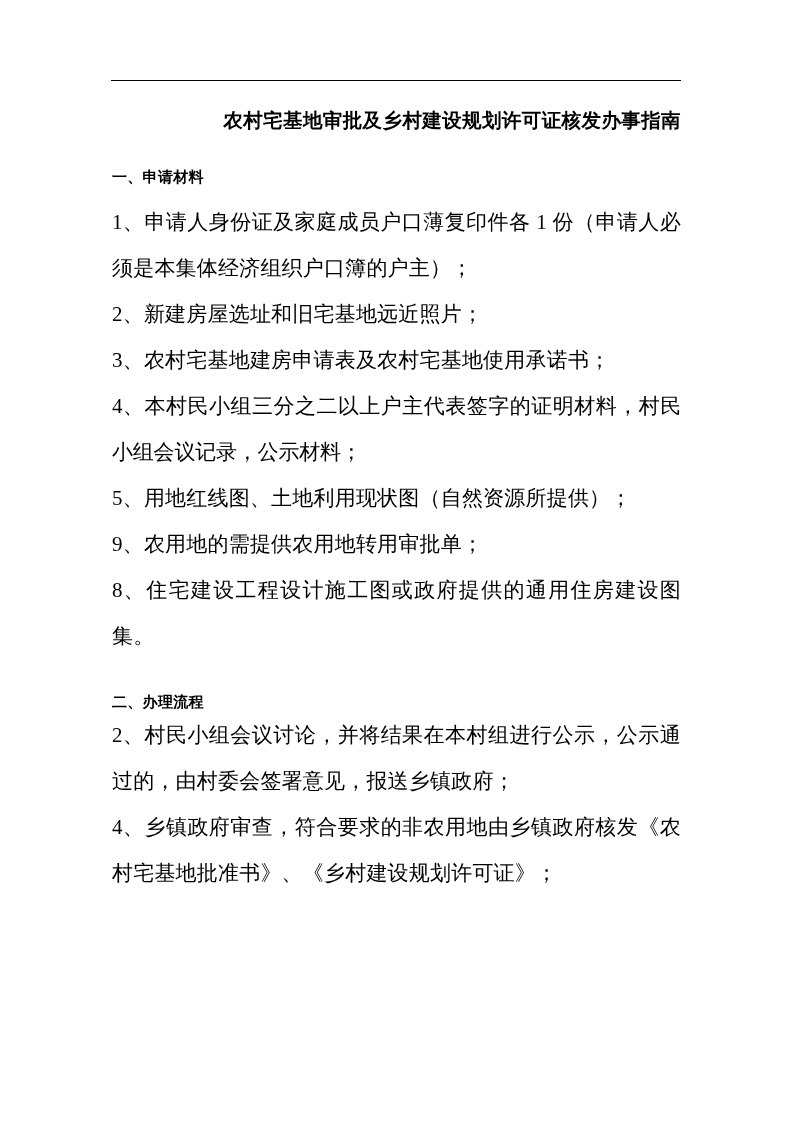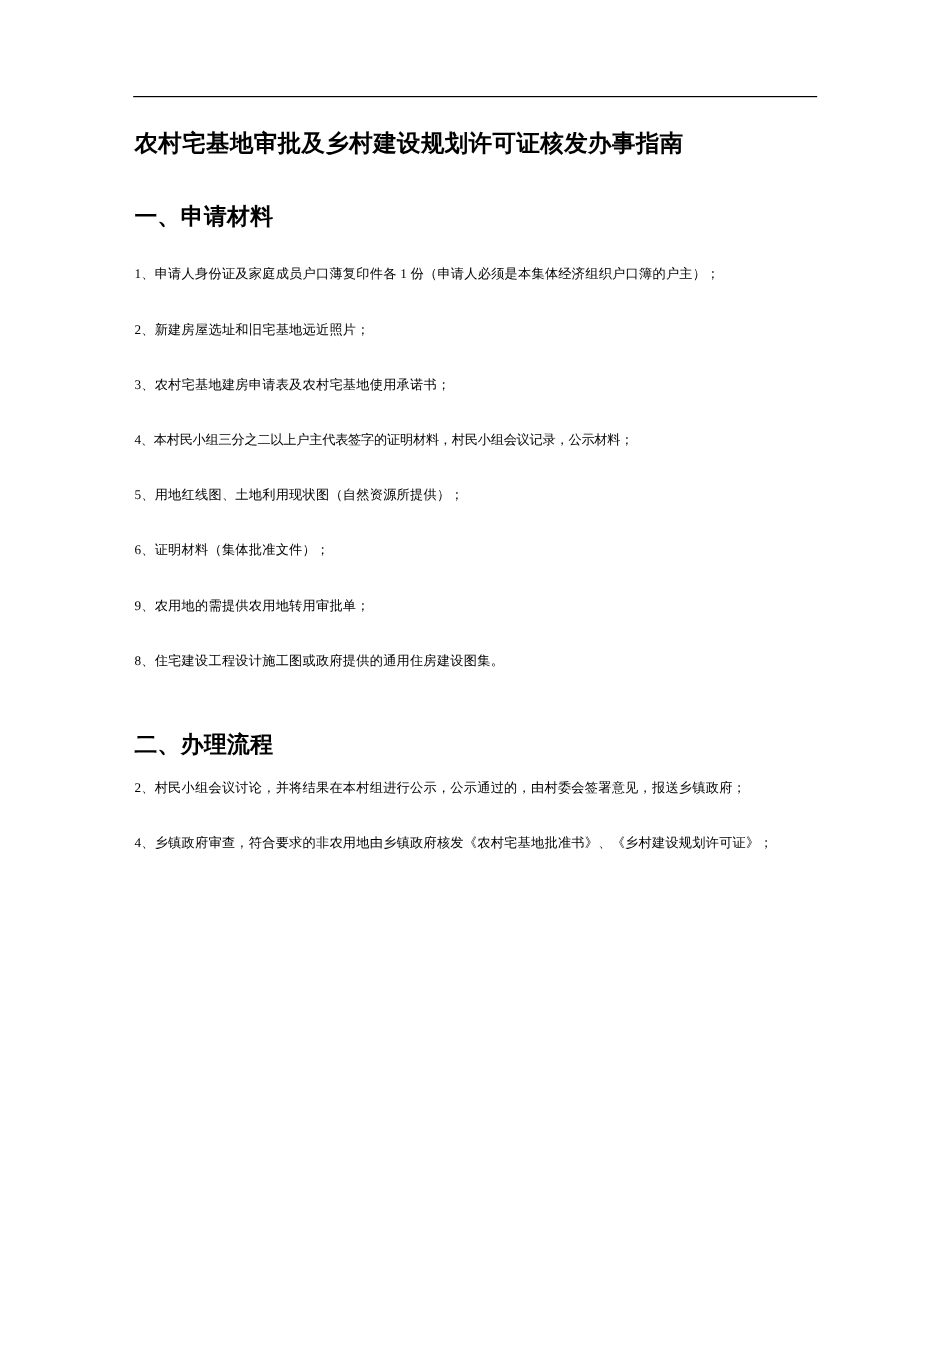--- a/index.html
+++ b/index.html
@@ -22,41 +22,41 @@
     padding: 0 112px 0 112px;
     position: relative;
   }
   .top-rule {
     margin-top: 80px;
     border-top: 1.4px solid #000000;
     width: 570px;
     margin-left: -1px;
   }
   .doc-title {
-    text-align: left;
+    text-align: right;
     font-family: "Liberation Sans", "DejaVu Sans", sans-serif;
     font-weight: bold;
     font-size: 19.5px;
     letter-spacing: 0.4px;
     margin-top: 26px;
     margin-bottom: 0;
     line-height: 1.4;
     color: #000000;
   }
   .section-heading {
     font-family: "Liberation Sans", "DejaVu Sans", sans-serif;
     font-weight: bold;
-    font-size: 19px;
+    font-size: 15px;
     letter-spacing: 0.3px;
     margin-top: 34px;
     margin-bottom: 0;
     color: #000000;
   }
   .para {
-    font-size: 11px;
+    font-size: 21px;
     line-height: 46px;
     margin: 0;
     text-align: justify;
     text-justify: inter-ideograph;
     color: #000000;
     letter-spacing: 0.2px;
   }
   .para.first-after-heading {
     margin-top: 12px;
   }
@@ -74,21 +74,20 @@
 
   <h1 class="doc-title">农村宅基地审批及乡村建设规划许可证核发办事指南</h1>
 
   <h2 class="section-heading">一、申请材料</h2>
 
   <p class="para first-after-heading">1、申请人身份证及家庭成员户口薄复印件各 1 份（申请人必须是本集体经济组织户口簿的户主）；</p>
   <p class="para">2、新建房屋选址和旧宅基地远近照片；</p>
   <p class="para">3、农村宅基地建房申请表及农村宅基地使用承诺书；</p>
   <p class="para tight">4、本村民小组三分之二以上户主代表签字的证明材料，村民小组会议记录，公示材料；</p>
   <p class="para">5、用地红线图、土地利用现状图（自然资源所提供）；</p>
-  <p class="para">6、证明材料（集体批准文件）；</p>
   <p class="para">9、农用地的需提供农用地转用审批单；</p>
   <p class="para">8、住宅建设工程设计施工图或政府提供的通用住房建设图集。</p>
 
   <h2 class="section-heading">二、办理流程</h2>
 
   <p class="para">2、村民小组会议讨论，并将结果在本村组进行公示，公示通过的，由村委会签署意见，报送乡镇政府；</p>
   <p class="para">4、乡镇政府审查，符合要求的非农用地由乡镇政府核发《农村宅基地批准书》、《乡村建设规划许可证》；</p>
 
 </div>
 

